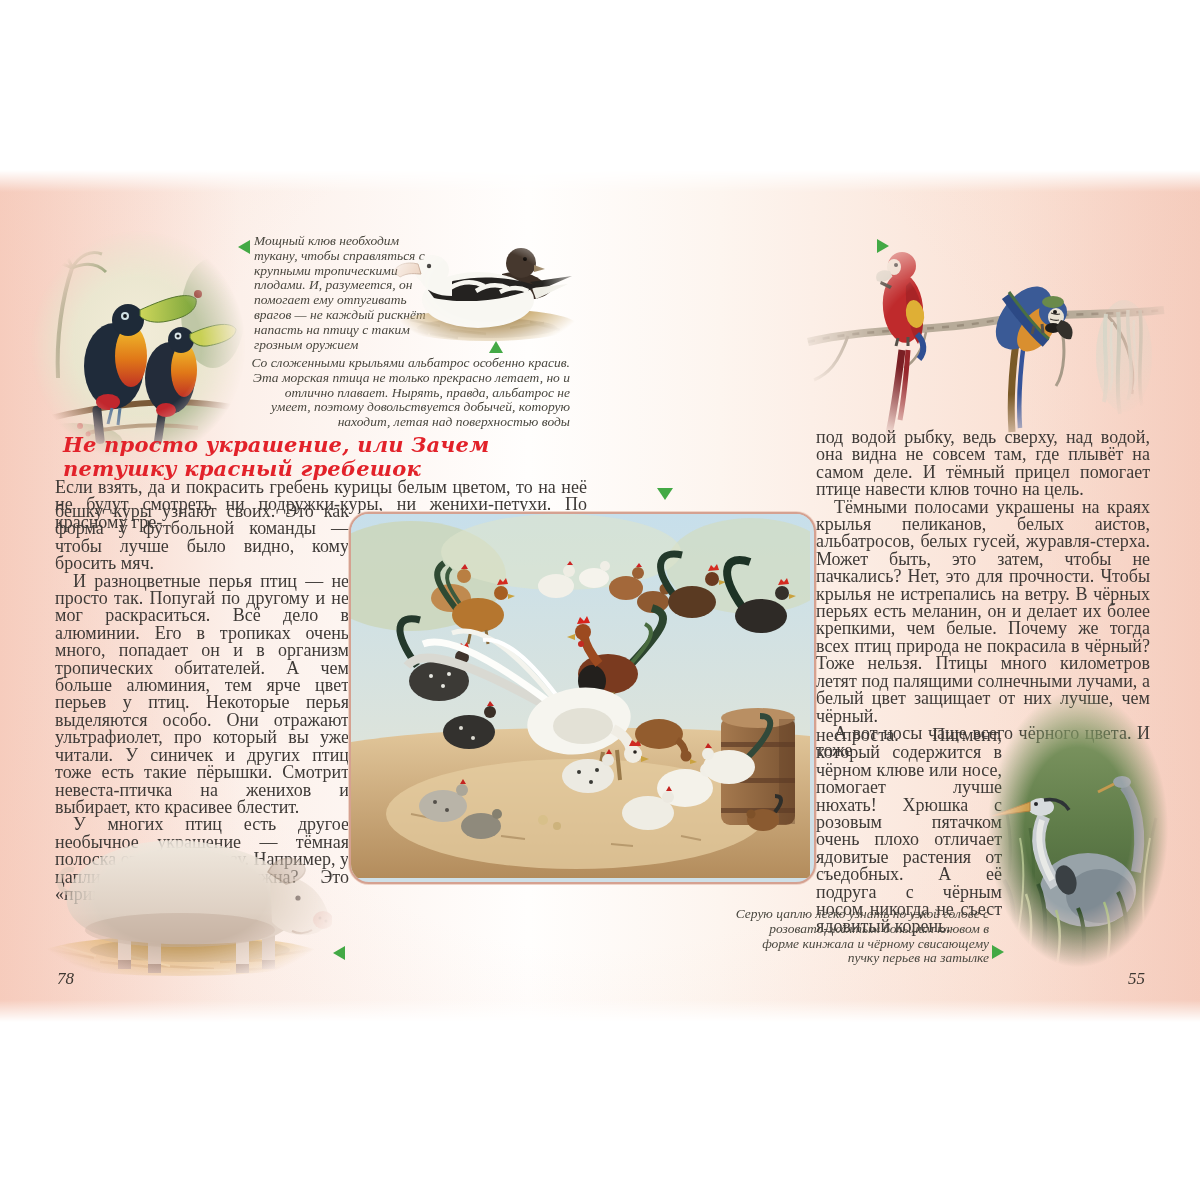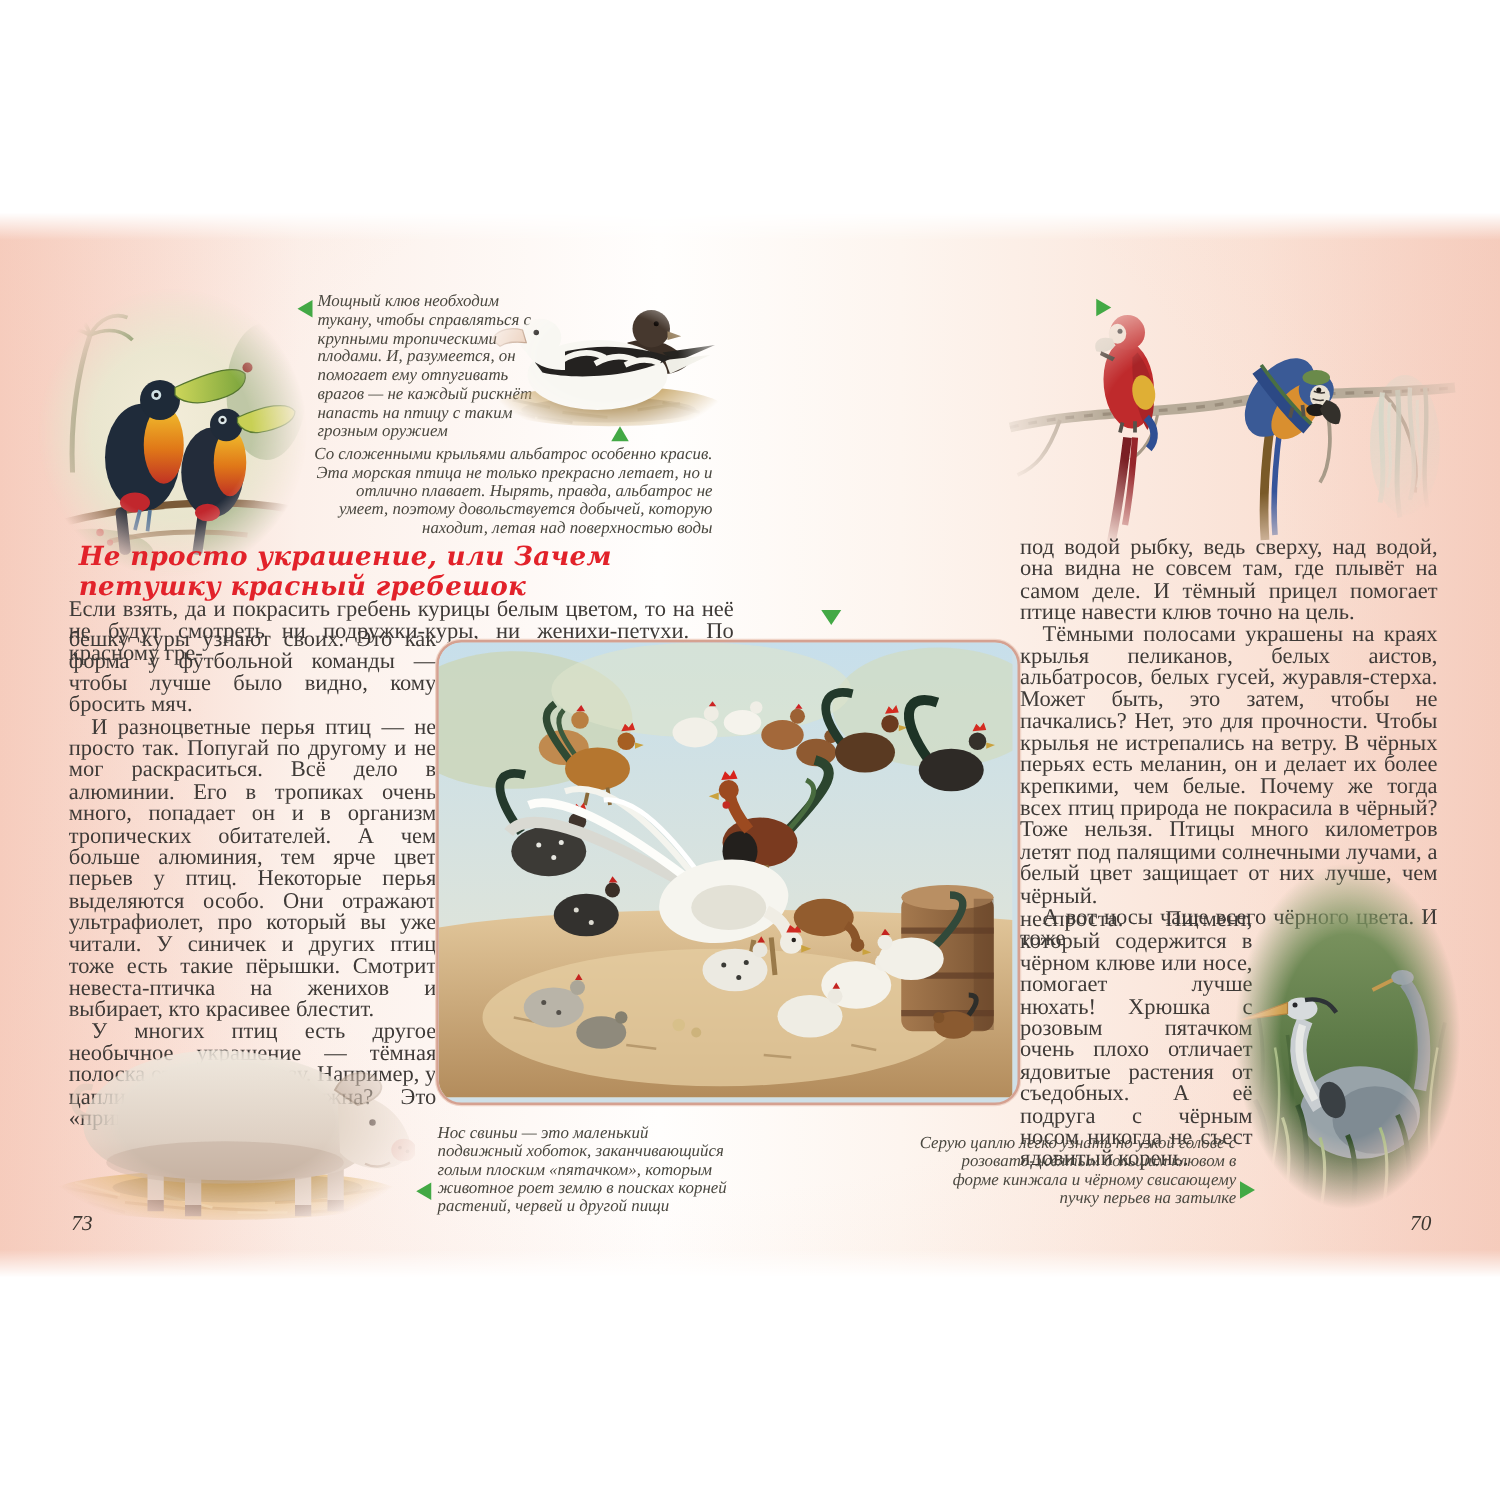--- a/index.html
+++ b/index.html
@@ -331,23 +331,22 @@
           <circle cx="296" cy="107" r="1.5" fill="#a97f72"></circle>
         <path d="M282,116 C276,120 268,120 262,117" stroke="#b09682" stroke-width="2" fill="none"></path>
         <circle cx="268" cy="84" r="2.6" fill="#5a4a42"></circle>
         <path d="M238,58 C246,42 264,40 274,52 C278,59 270,67 256,70 Z" fill="#cdbcae" stroke="#b4a190" stroke-width="1.5"></path>
         <path d="M42,80 q-15,-3 -12,-16 q3,-11 14,-8" stroke="#d9c8ba" stroke-width="5" fill="none"></path>
       </g>
     </svg>
   </div>
 
   <span class="tri tri-left" style="left:333px;top:946px;"></span>
-  <div class="abs caption" style="left:350px;top:899px;width:232px;">Нос свиньи — это маленький подвижный хоботок, заканчивающийся голым плоским «пятачком», которым животное роет землю в поисках корней растений, червей и другой пищи</div>
-
-  <div class="abs pagenum" style="left:57px;top:969px;">73</div>
+
+  <div class="abs pagenum" style="left:57px;top:969px;">78</div>
 
   <span class="tri tri-right" style="left:877px;top:239px;"></span>
 
   <div class="abs vig-soft" style="left:806px;top:222px;width:362px;height:222px;">
     <svg width="362" height="222" viewBox="0 0 362 222">
       <ellipse cx="318" cy="134" rx="28" ry="56" fill="#d4dacc" opacity=".5"></ellipse>
       <path d="M2,120 C60,106 120,110 180,100 C240,90 300,94 358,88" stroke="#b7ab99" stroke-width="8" fill="none"></path>
       <path d="M2,120 C60,106 120,110 180,100 C240,90 300,94 358,88" stroke="#8e8171" stroke-width="2.5" fill="none" stroke-dasharray="7 8" opacity=".7"></path>
       <path d="M42,114 C32,142 22,152 8,158 M252,94 C262,122 258,152 250,164 M300,92 C320,112 330,142 326,172" stroke="#a79a88" stroke-width="3" fill="none"></path>
       <path d="M120,110 C116,130 108,140 98,146" stroke="#a79a88" stroke-width="2.5" fill="none"></path>
@@ -432,14 +431,14 @@
         <ellipse cx="80" cy="192" rx="10" ry="15" fill="#3a4044" transform="rotate(-18 80 192)"></ellipse>
       </g>
       <path d="M22,282 C32,232 28,210 18,192 M56,282 C62,240 60,214 52,196 M96,282 C100,250 98,234 92,220 M140,282 C144,244 140,220 132,204" stroke="#33502c" stroke-width="4" fill="none"></path>
       <path d="M40,282 C48,244 46,222 40,206 M120,282 C126,248 124,228 118,214 M70,282 C76,252 74,234 70,222" stroke="#a2bb80" stroke-width="2.5" fill="none"></path>
     </svg>
   </div>
 
   <div class="abs caption cap-right" style="left:733px;top:907px;width:256px;">Серую цаплю легко узнать по узкой голове с розовато-жёлтым большим клювом в форме кинжала и чёрному свисающему пучку перьев на затылке</div>
   <span class="tri tri-right" style="left:992px;top:945px;"></span>
 
-  <div class="abs pagenum" style="left:1128px;top:969px;">70</div>
+  <div class="abs pagenum" style="left:1128px;top:969px;">55</div>
 </div>
 
 </body></html>

